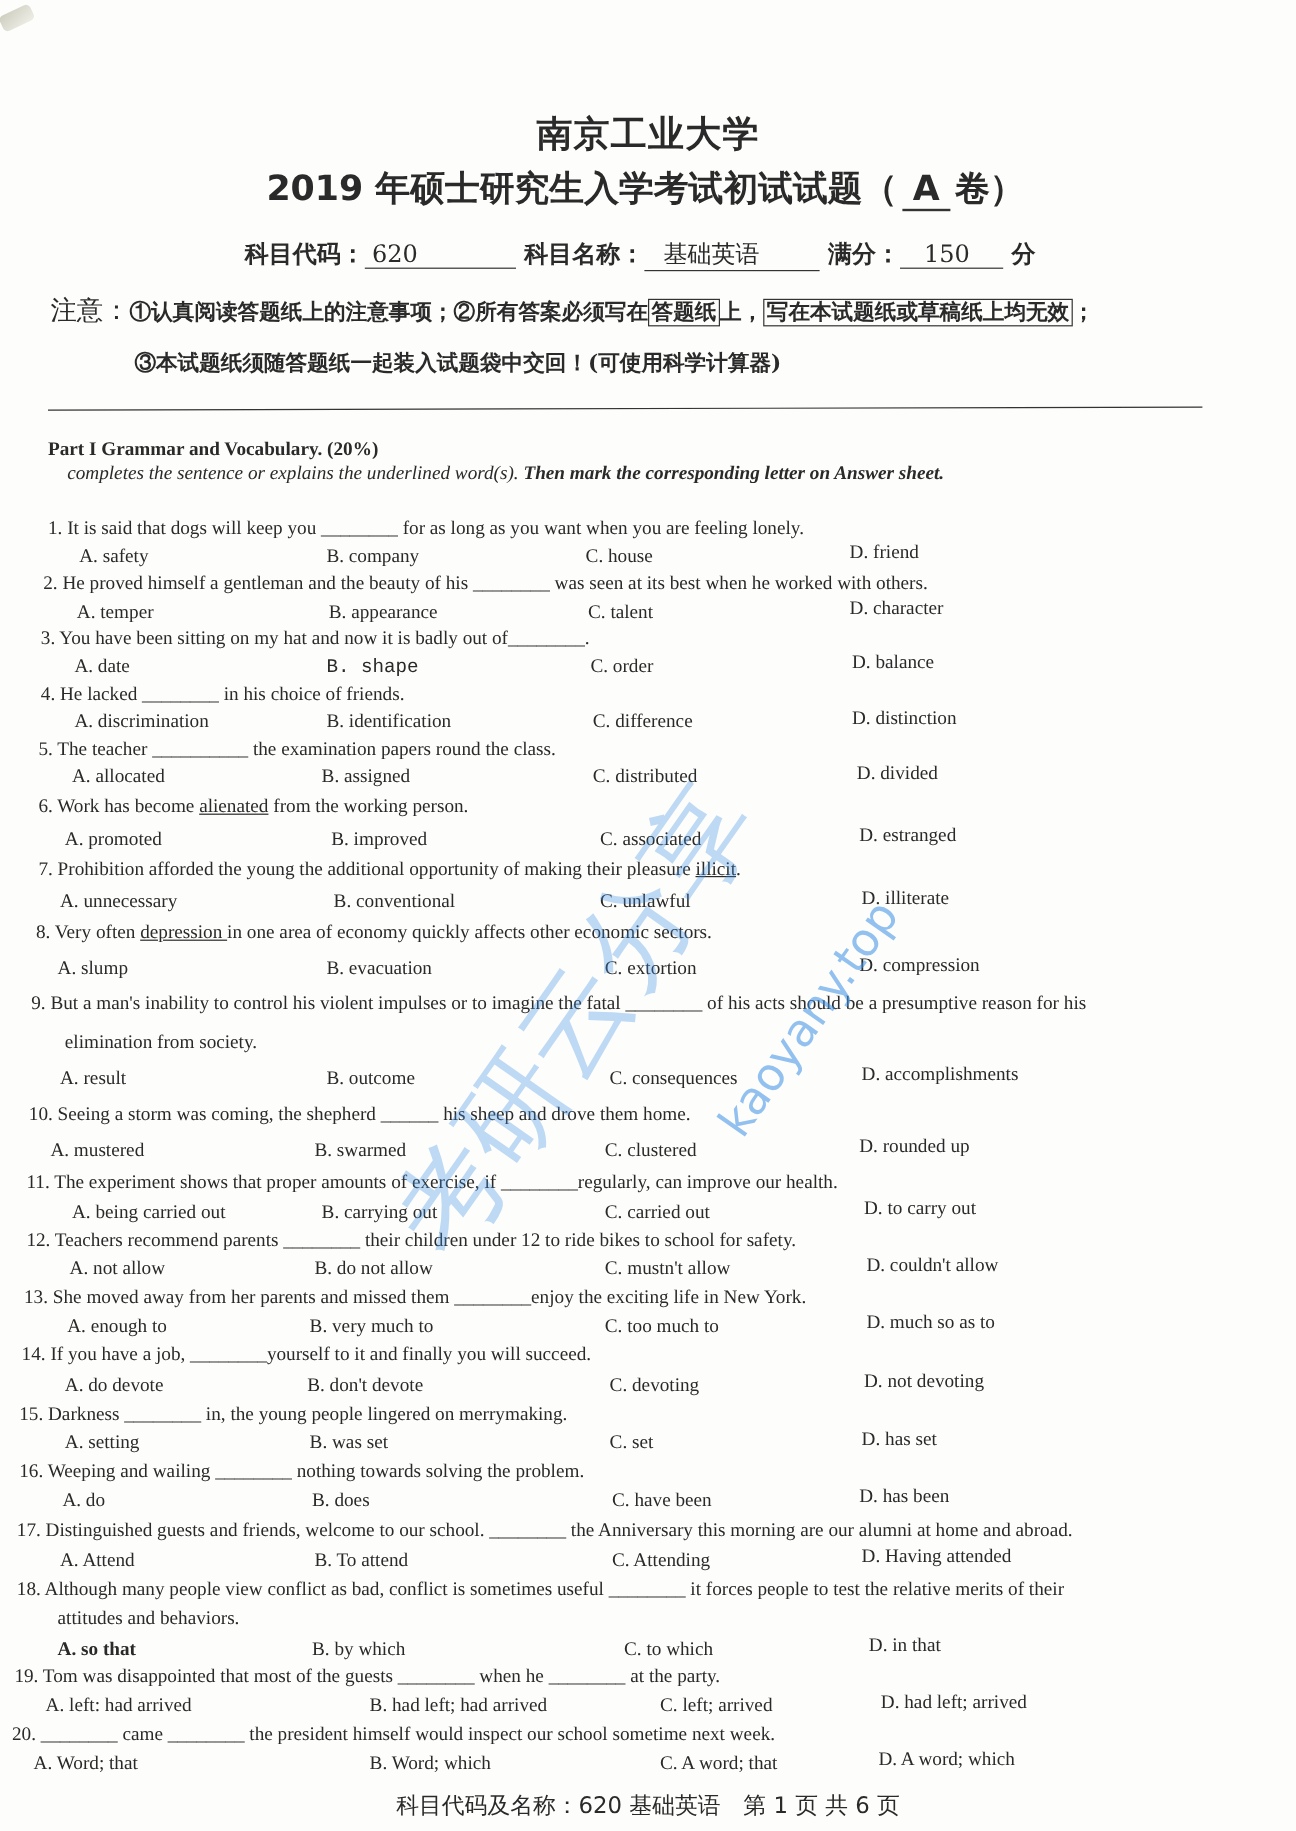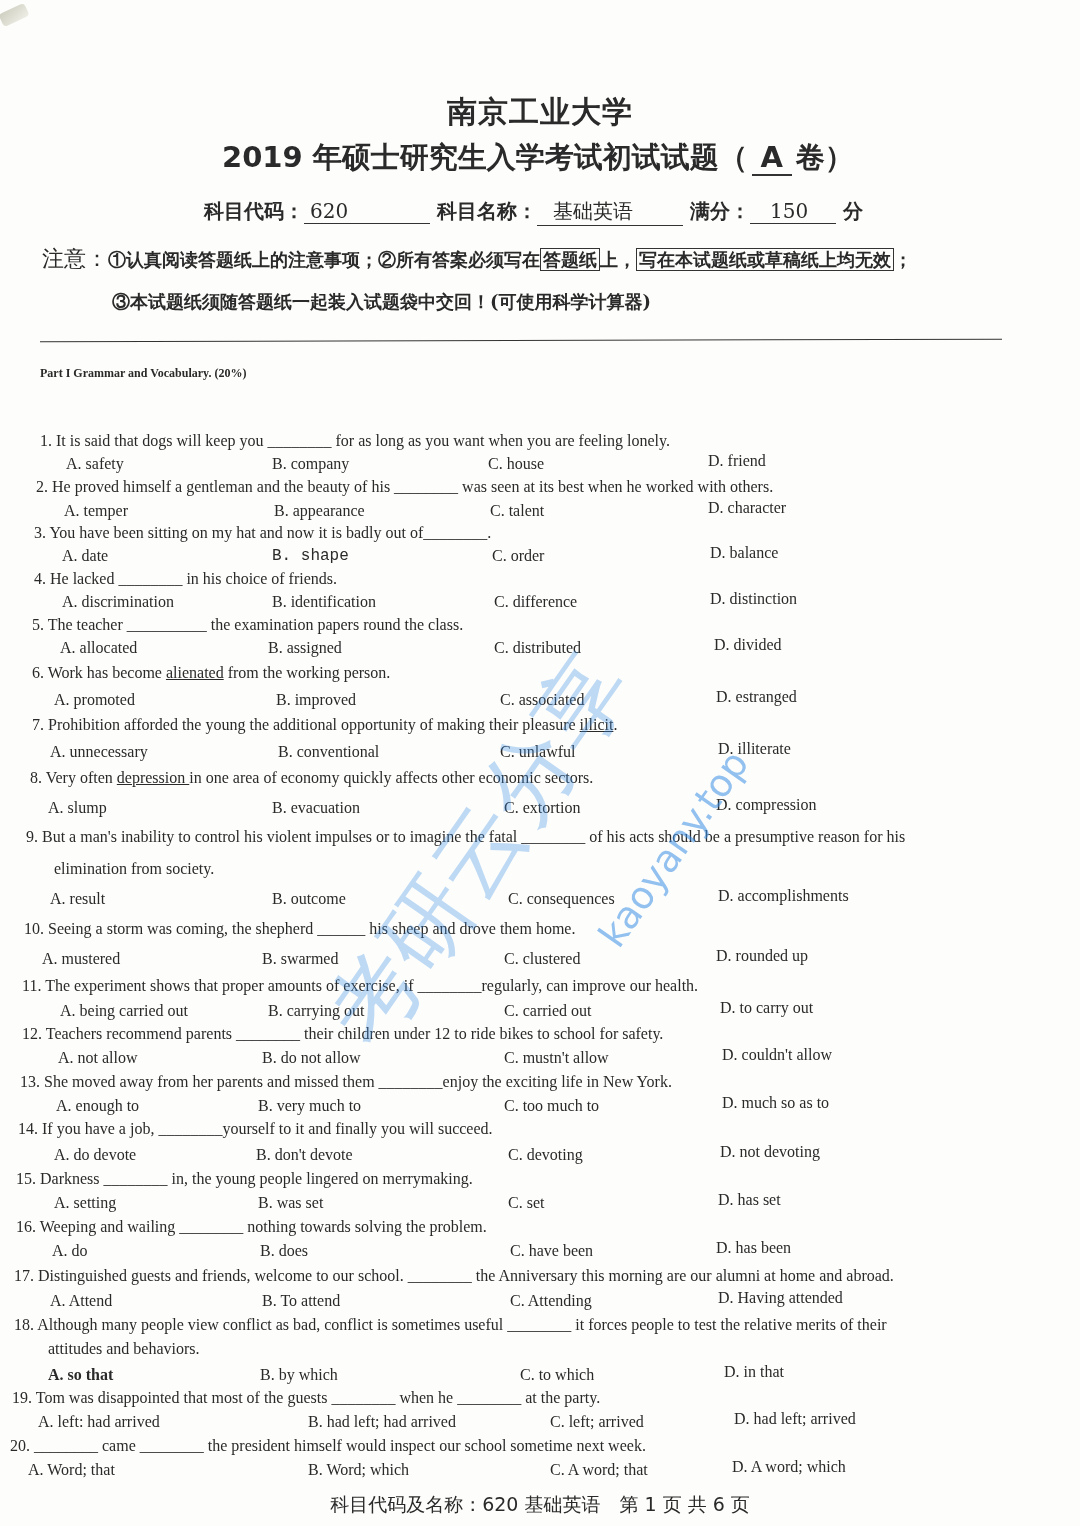--- a/index.html
+++ b/index.html
@@ -12,21 +12,21 @@
   .title2 { position:absolute; top:138px; left:222px; font-family:"DejaVu Sans",sans-serif;
          font-size:29px; font-weight:bold; }
   .title2 .paper-letter { display:inline-block; min-width:40px; text-align:center; border-bottom:2px solid #333; margin:0 4px; }
   .meta-line { position:absolute; top:198px; left:204px; font-family:"DejaVu Serif",serif; font-size:20px; font-weight:bold; }
   .meta-line .fill { display:inline-block; border-bottom:1.5px solid #333; text-align:left; padding-left:6px; font-weight:normal; }
   .notice { position:absolute; left:42px; top:244px; font-family:"DejaVu Serif",serif; font-size:18px; font-weight:bold; }
   .notice .lbl { font-size:22px; font-weight:normal; }
   .notice .boxed { border:1.5px solid #333; padding:0 2px; }
   .notice2 { position:absolute; left:112px; top:290px; font-family:"DejaVu Serif",serif; font-size:18px; font-weight:bold; }
   .rule { position:absolute; left:40px; top:340px; width:962px; height:0; border-top:1.6px solid #333; transform:rotate(-0.15deg); }
-  .part-title { position:absolute; left:40px; top:366px; font-size:12px; font-weight:bold; }
+  .part-title { position:absolute; left:40px; top:366px; font-size:16px; font-weight:bold; }
   .directions { position:absolute; left:40px; top:384px; width:970px; font-size:16px; line-height:22px; }
   .directions b { font-weight:bold; }
   .directions i { font-style:italic; }
   .directions .dir2 { padding-left:16px; }
   .q { position:absolute; left:0; width:1080px; font-size:16px; }
   .q .stem { position:absolute; white-space:nowrap; }
   .q .stem2 { position:absolute; white-space:nowrap; }
   .q .opt { position:absolute; white-space:nowrap; }
   u { text-decoration:underline; }
   .footer { position:absolute; top:1492px; left:0; width:1080px; text-align:center;
@@ -57,20 +57,21 @@
 
 <div class="notice">
   <span class="lbl">注意：</span><span>①认真阅读答题纸上的注意事项；②所有答案必须写在</span><span class="boxed">答题纸</span><span>上，</span><span class="boxed">写在本试题纸或草稿纸上均无效</span><span>；</span>
 </div>
 <div class="notice2">③本试题纸须随答题纸一起装入试题袋中交回！(可使用科学计算器)</div>
 
 <div class="rule"></div>
 
 <div class="part-title">Part I Grammar and Vocabulary. (20%)</div>
 <div class="directions">
+  <div class="dir2"><i>completes the sentence or explains the underlined word(s).</i> <b><i>Then mark the corresponding letter on Answer sheet.</i></b></div>
 </div>
 
 <div id="questions">
     <div class="q">
       <div class="stem" style="left: 40px; top: 432px;"><span>1.</span> <span>It is said that dogs will keep you ________ for as long as you want when you are feeling lonely.</span></div>
       <div class="opt" style="left: 66px; top: 455px;">A. safety</div>
       <div class="opt" style="left: 272px; top: 455px;">B. company</div>
       <div class="opt" style="left: 488px; top: 455px;">C. house</div>
       <div class="opt" style="left: 708px; top: 452px;">D. friend</div>
     </div>

